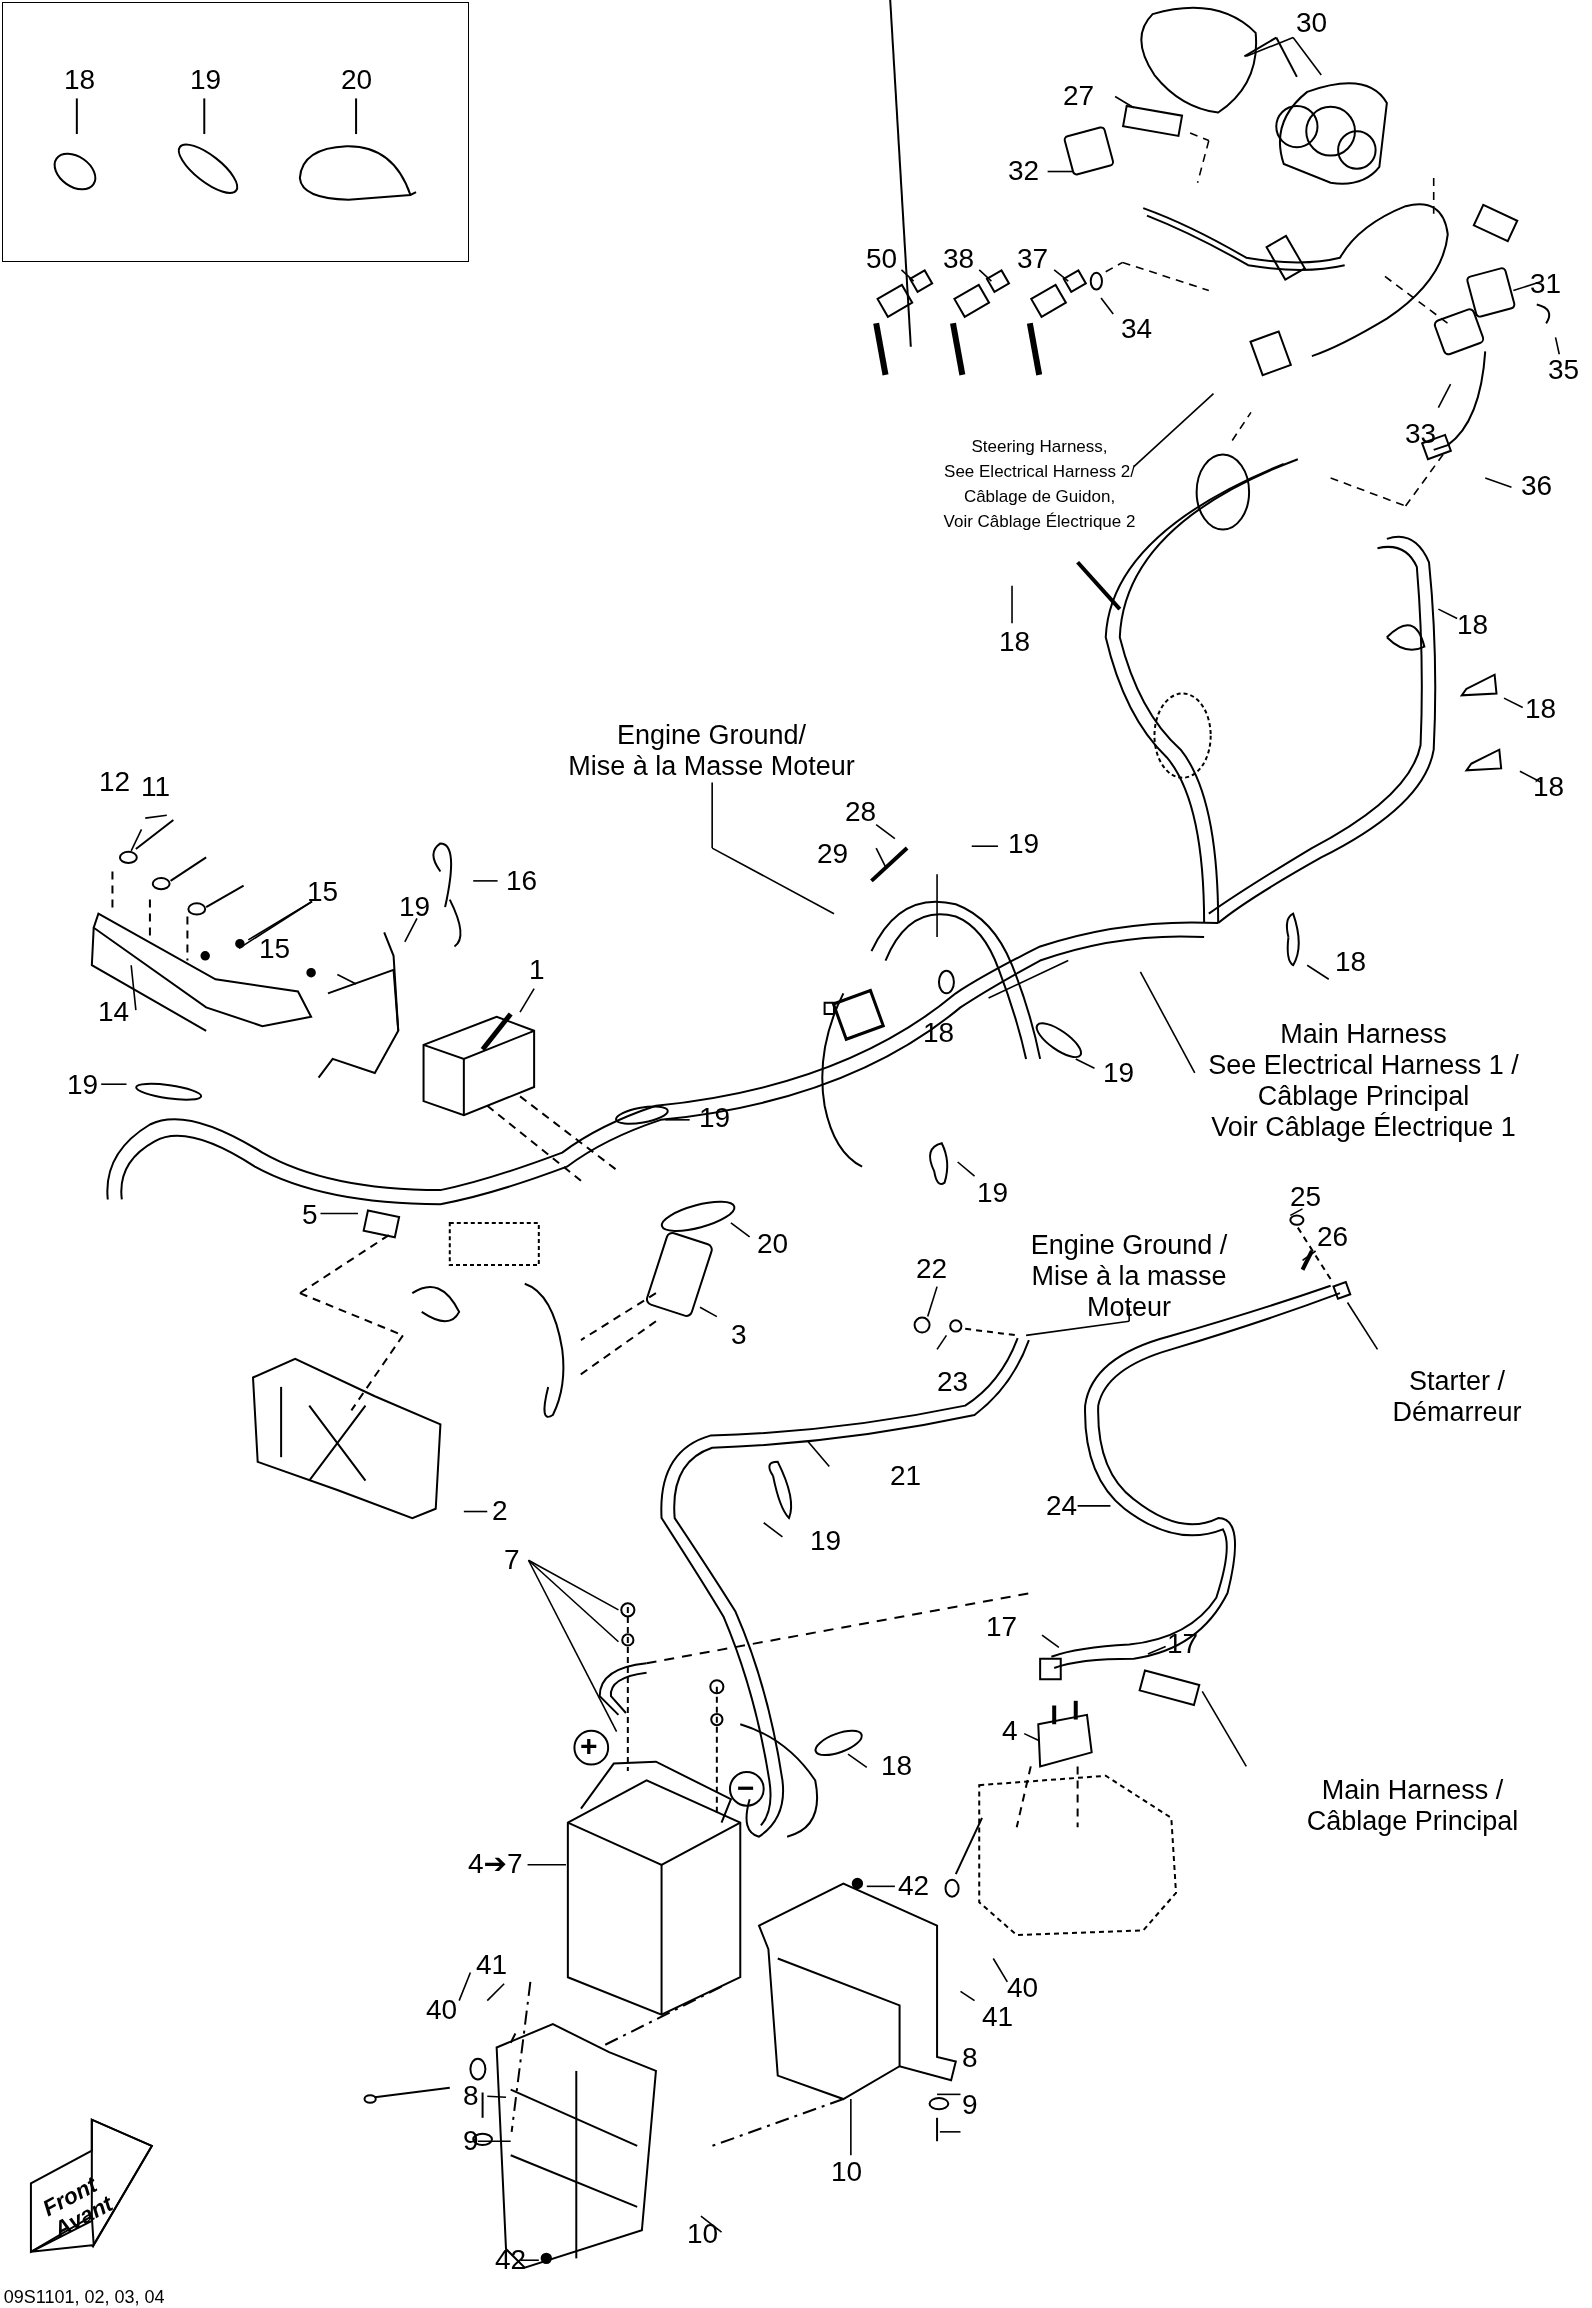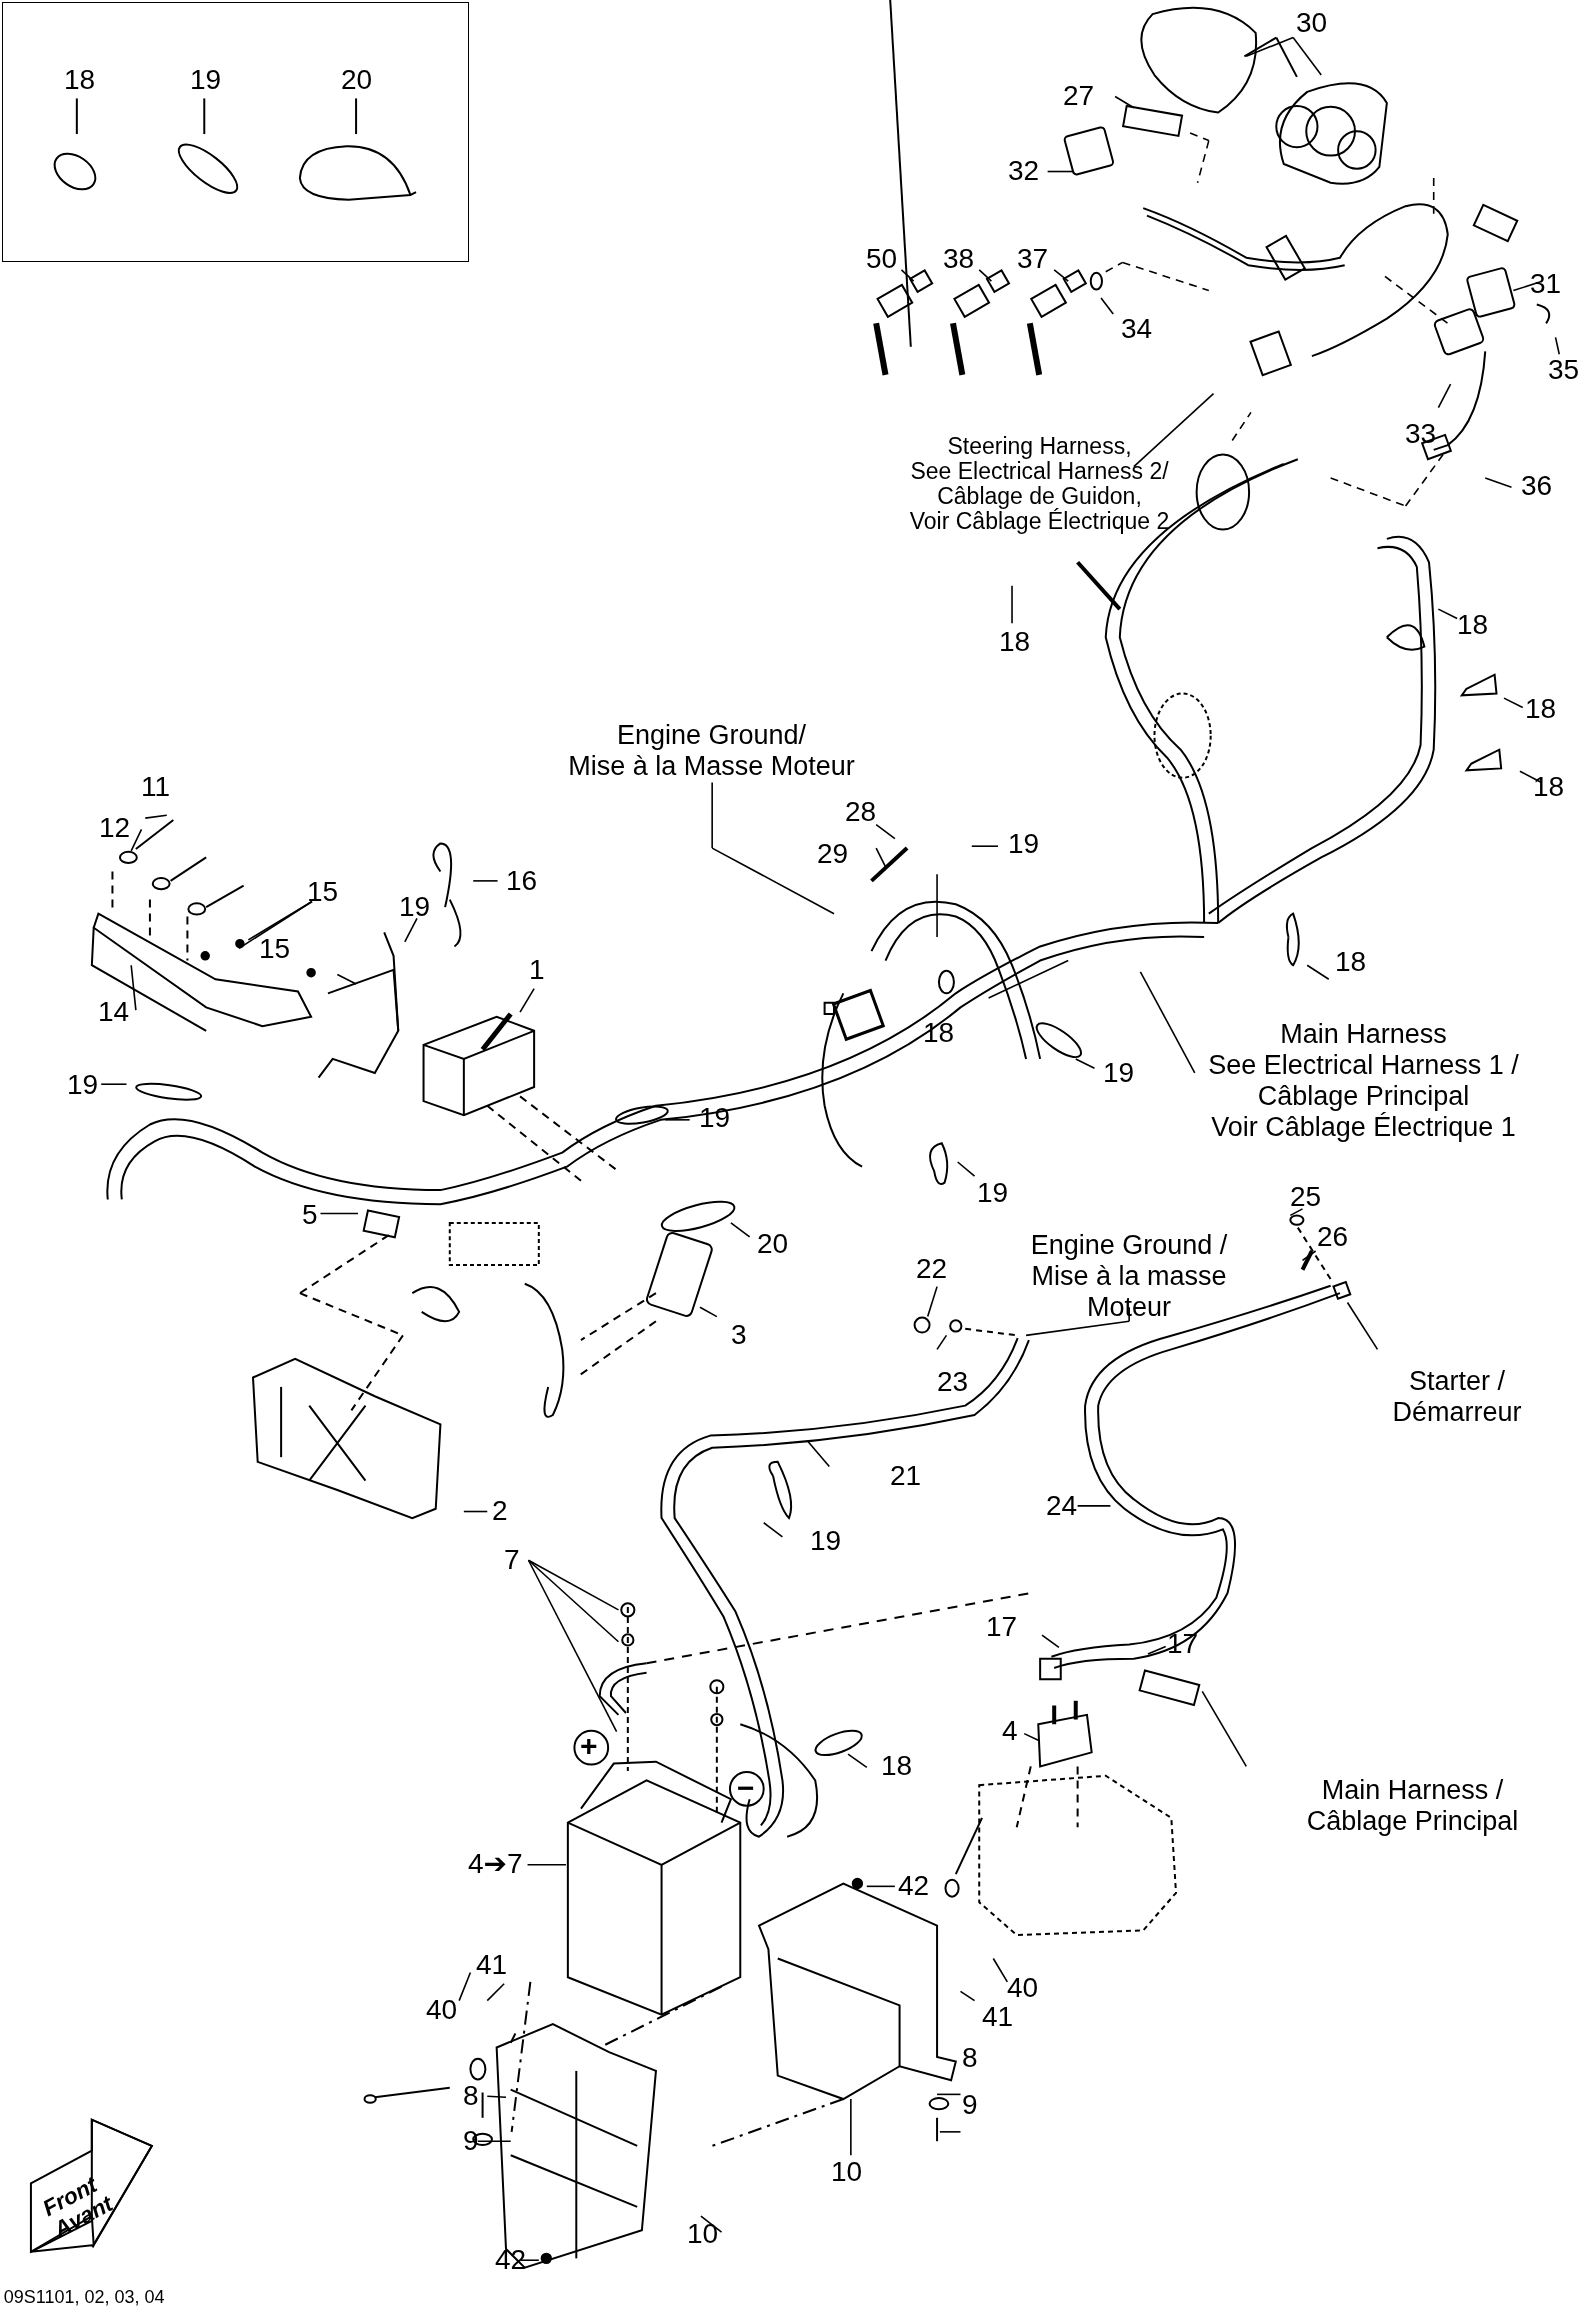--- a/index.html
+++ b/index.html
@@ -337,21 +337,21 @@
 <div class="callout" style="left:1405px;top:420px">33</div>
 <div class="callout" style="left:1521px;top:472px">36</div>
 <div class="callout" style="left:999px;top:628px">18</div>
 <div class="callout" style="left:1457px;top:611px">18</div>
 <div class="callout" style="left:1525px;top:695px">18</div>
 <div class="callout" style="left:1533px;top:773px">18</div>
 <div class="callout" style="left:1335px;top:948px">18</div>
 <div class="callout" style="left:923px;top:1019px">18</div>
 <div class="callout" style="left:881px;top:1752px">18</div>
 <div class="callout" style="left:141px;top:773px">11</div>
-<div class="callout" style="left:99px;top:814px">12</div>
+<div class="callout" style="left:99px;top:768px">12</div>
 <div class="callout" style="left:506px;top:867px">16</div>
 <div class="callout" style="left:307px;top:878px">15</div>
 <div class="callout" style="left:259px;top:935px">15</div>
 <div class="callout" style="left:399px;top:893px">19</div>
 <div class="callout" style="left:98px;top:998px">14</div>
 <div class="callout" style="left:529px;top:956px">1</div>
 <div class="callout" style="left:845px;top:798px">28</div>
 <div class="callout" style="left:817px;top:840px">29</div>
 <div class="callout" style="left:1008px;top:830px">19</div>
 <div class="callout" style="left:1103px;top:1059px">19</div>
@@ -383,21 +383,21 @@
 <div class="callout" style="left:463px;top:2082px">8</div>
 <div class="callout" style="left:962px;top:2044px">8</div>
 <div class="callout" style="left:463px;top:2127px">9</div>
 <div class="callout" style="left:962px;top:2091px">9</div>
 <div class="callout" style="left:831px;top:2158px">10</div>
 <div class="callout" style="left:687px;top:2220px">10</div>
 
 <div class="callout" style="left:580px;top:1731px;font-size:30px;font-weight:bold">+</div>
 <div class="callout" style="left:737px;top:1773px;font-size:30px;font-weight:bold">−</div>
 
-<div class="note" style="left:824px;top:434px;width:431px;font-size:23px;line-height:25px">
+<div class="note" style="left:824px;top:434px;width:431px;font-size:17px;line-height:25px">
   <div>Steering Harness,</div>
   <div>See Electrical Harness 2/</div>
   <div>Câblage de Guidon,</div>
   <div>Voir Câblage Électrique 2</div>
 </div>
 <div class="note" style="left:529px;top:720px;width:365px">
   <div>Engine Ground/</div>
   <div>Mise à la Masse Moteur</div>
 </div>
 <div class="note" style="left:1176px;top:1019px;width:375px">

